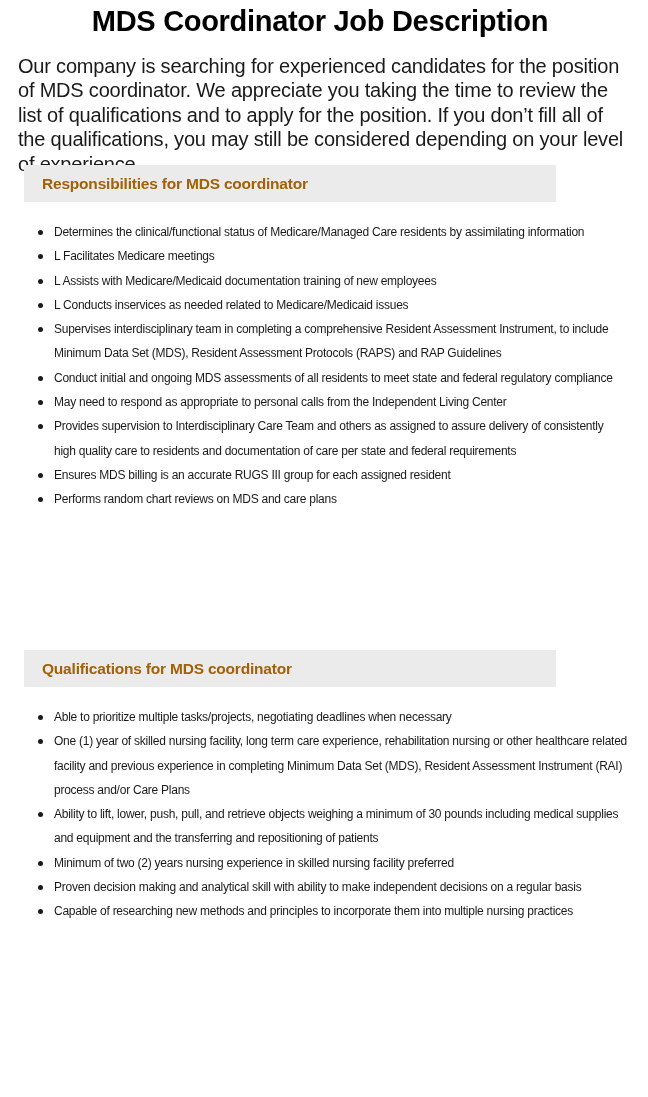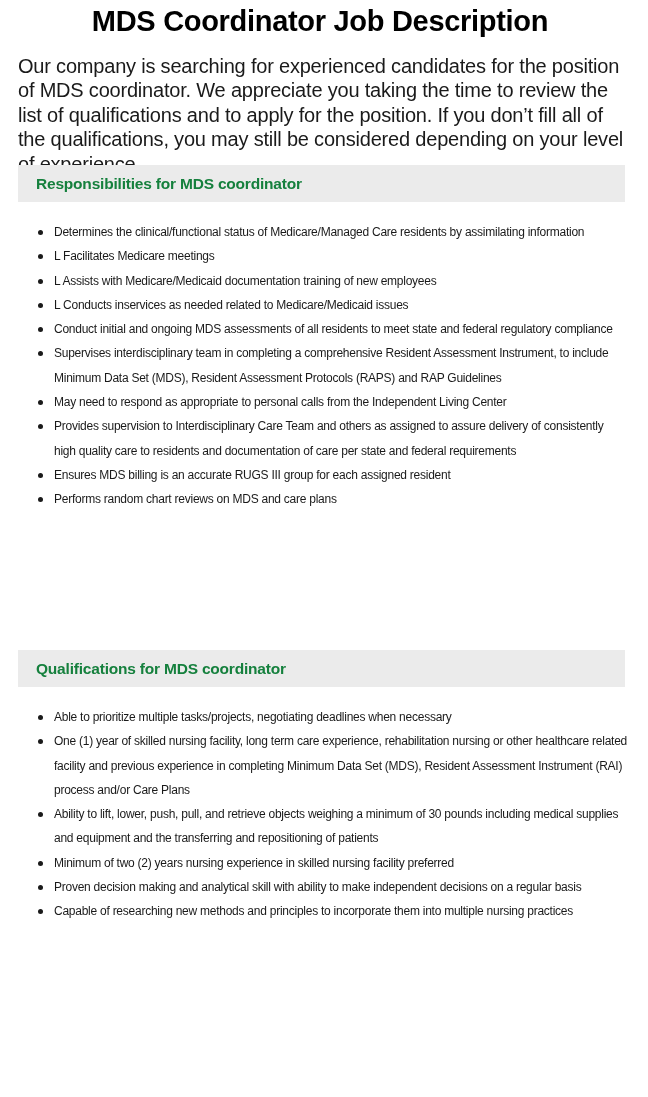--- a/index.html
+++ b/index.html
@@ -25,29 +25,29 @@
     .intro {
       position: absolute;
       top: 54px; left: 18px; width: 612px;
       margin: 0;
       font-size: 20px;
       line-height: 24.4px;
       letter-spacing: -0.2px;
     }
     .section-header {
       position: absolute;
-      left: 18px; width: 607px; height: 37px;
+      left: 24px; width: 532px; height: 37px;
       background: #ebebeb;
       box-sizing: border-box;
       padding-left: 18px;
       font-size: 15.5px;
       font-weight: bold;
       line-height: 37px;
       letter-spacing: -0.2px;
-      color: #15803d;
+      color: #a16207;
     }
     .list {
       position: absolute;
       left: 18px; width: 610px;
       margin: 0; padding: 0;
       list-style: none;
     }
     .list li {
       position: relative;
       padding-left: 36px;
@@ -72,22 +72,22 @@
 
   <p class="intro">Our company is searching for experienced candidates for the position of MDS coordinator. We appreciate you taking the time to review the list of qualifications and to apply for the position. If you don’t fill all of the qualifications, you may still be considered depending on your level of experience.</p>
 
   <div class="section-header" style="top:165px;">Responsibilities for MDS coordinator</div>
 
   <ul class="list" style="top:220px;">
     <li>Determines the clinical/functional status of Medicare/Managed Care residents by assimilating information</li>
     <li>L Facilitates Medicare meetings</li>
     <li>L Assists with Medicare/Medicaid documentation training of new employees</li>
     <li>L Conducts inservices as needed related to Medicare/Medicaid issues</li>
+    <li>Supervises interdisciplinary team in completing a comprehensive Resident Assessment Instrument, to include Minimum Data Set (MDS), Resident Assessment Protocols (RAPS) and RAP Guidelines</li>
     <li>Conduct initial and ongoing MDS assessments of all residents to meet state and federal regulatory compliance</li>
-    <li>Supervises interdisciplinary team in completing a comprehensive Resident Assessment Instrument, to include Minimum Data Set (MDS), Resident Assessment Protocols (RAPS) and RAP Guidelines</li>
     <li>May need to respond as appropriate to personal calls from the Independent Living Center</li>
     <li>Provides supervision to Interdisciplinary Care Team and others as assigned to assure delivery of consistently high quality care to residents and documentation of care per state and federal requirements</li>
     <li>Ensures MDS billing is an accurate RUGS III group for each assigned resident</li>
     <li>Performs random chart reviews on MDS and care plans</li>
   </ul>
 
   <div class="section-header" style="top:650px;">Qualifications for MDS coordinator</div>
 
   <ul class="list" style="top:705px;">
     <li>Able to prioritize multiple tasks/projects, negotiating deadlines when necessary</li>

